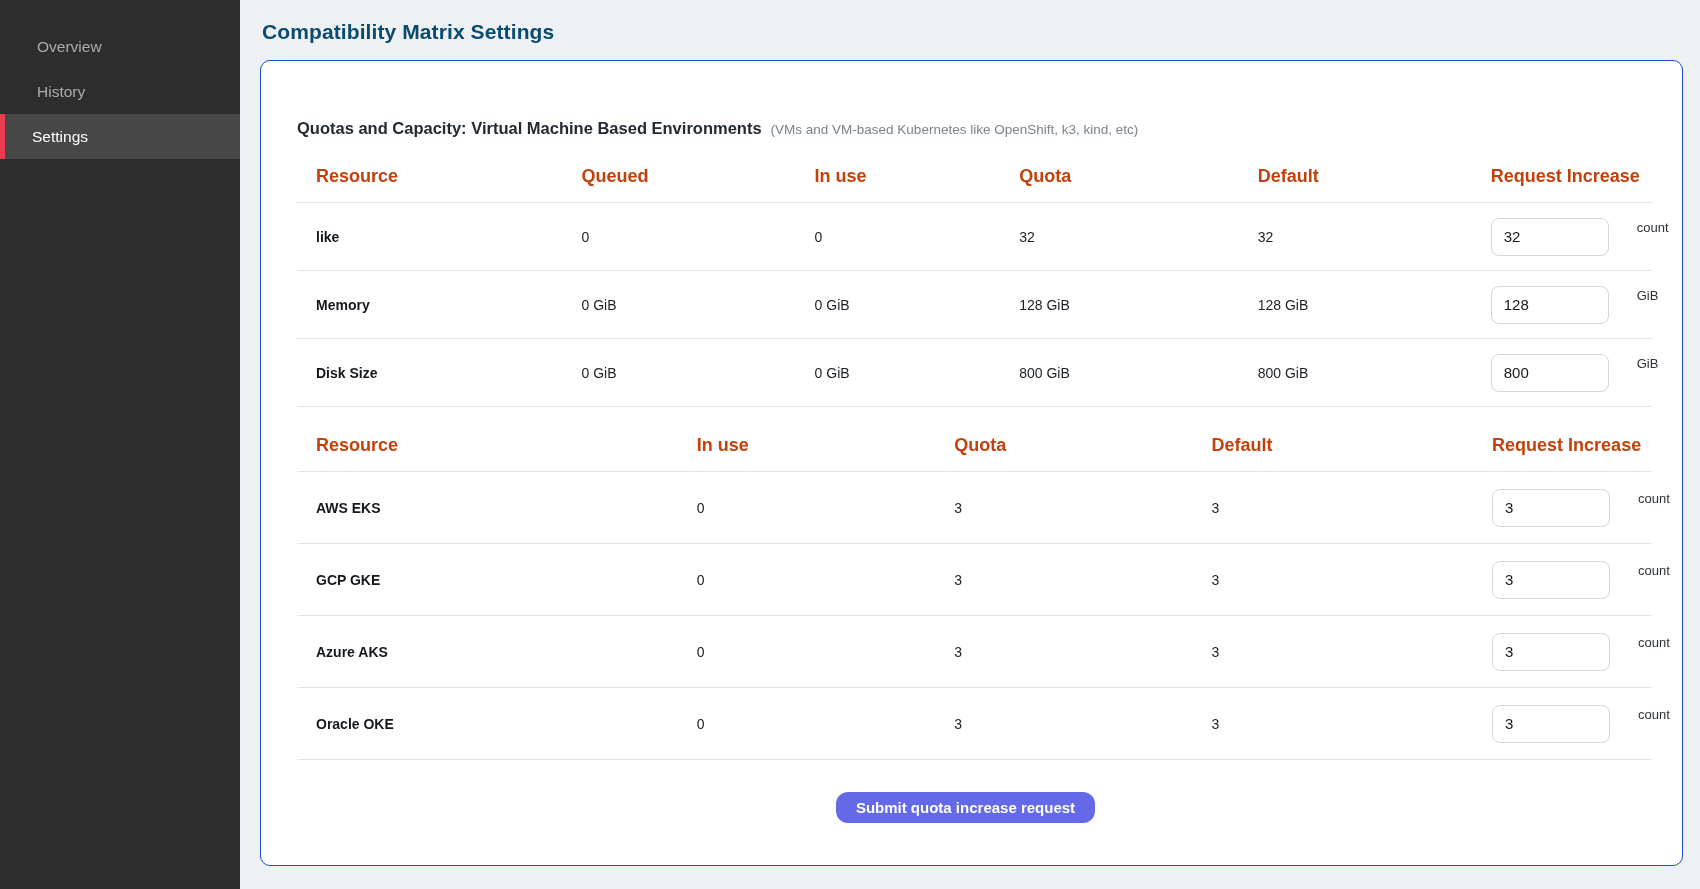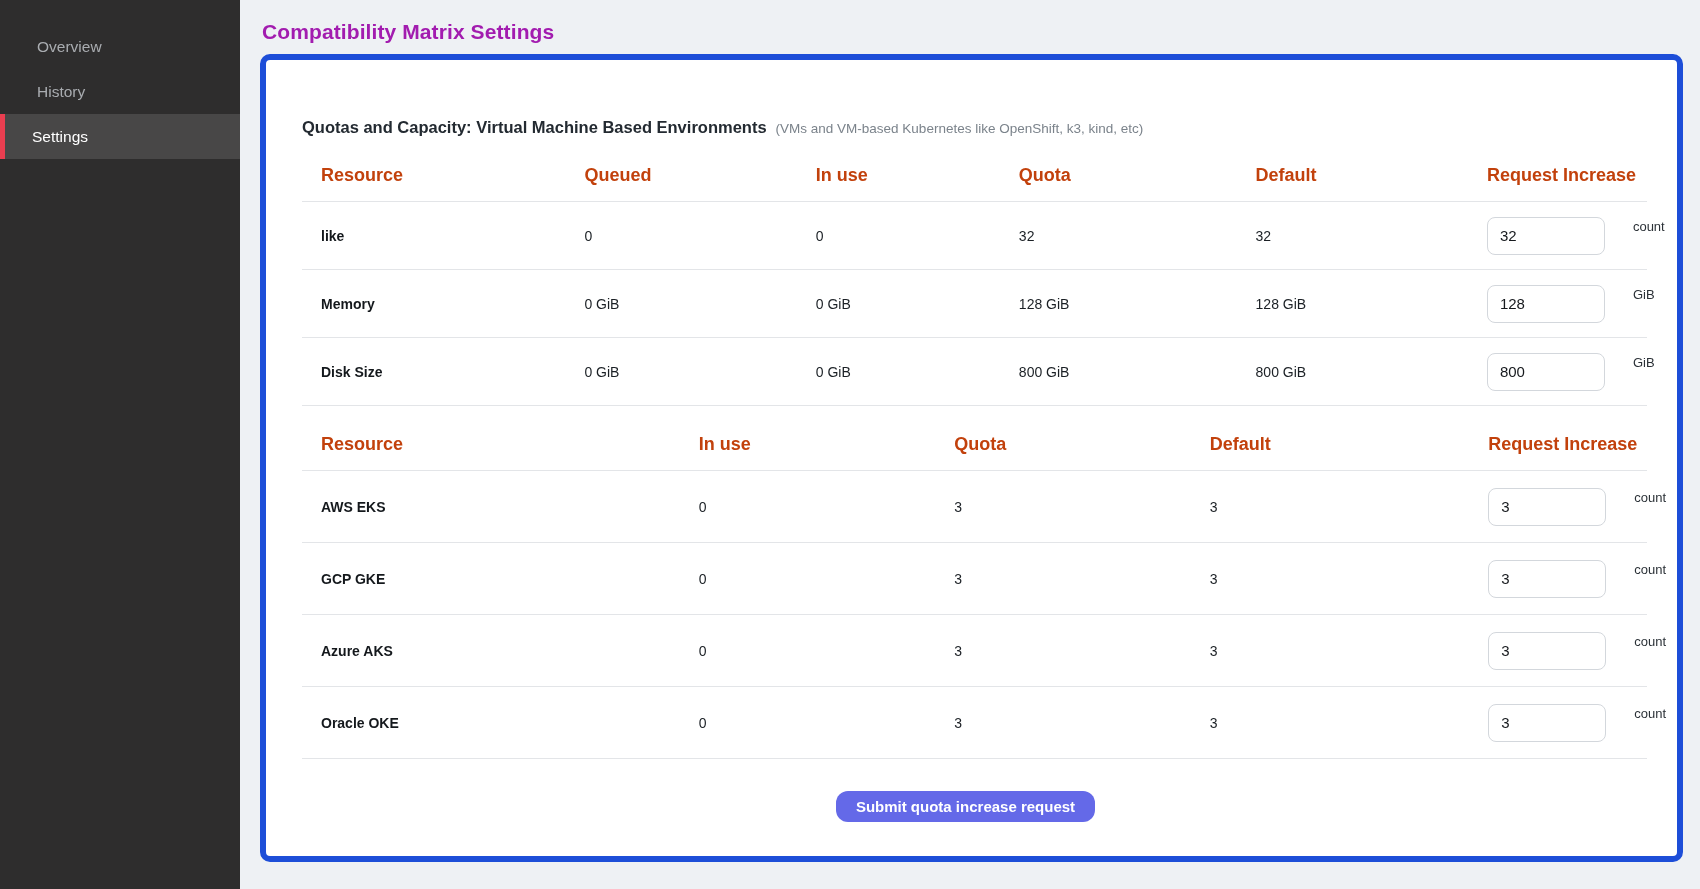--- a/index.html
+++ b/index.html
@@ -39,27 +39,27 @@
 
   
   .main {
     flex: 1;
     padding: 14px 17px 0 20px;
     overflow: hidden;
   }
   .page-title {
     font-size: 21px;
     font-weight: 700;
-    color: #a21caf;
-    margin: 6px 0 10px 2px;
+    color: #0c4a6e;
+    margin: 6px 0 16px 2px;
     letter-spacing: 0.1px;
   }
   .card {
     background: #ffffff;
-    border: 6px solid #1d4ed8;
+    border: 1px solid #1d4ed8;
     border-radius: 10px;
     padding: 22px 30px 16px 18px;
     min-height: 806px;
   }
 
   .section-head {
     margin: 0 0 0 18px;
     display: flex;
     align-items: baseline;
     gap: 9px;

